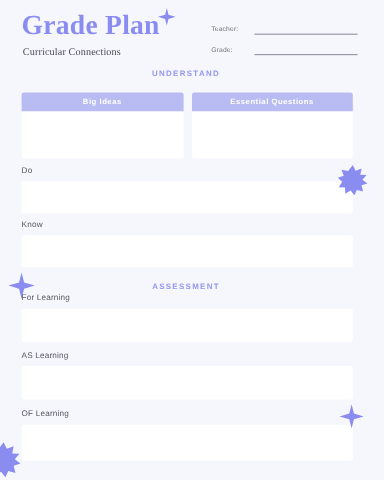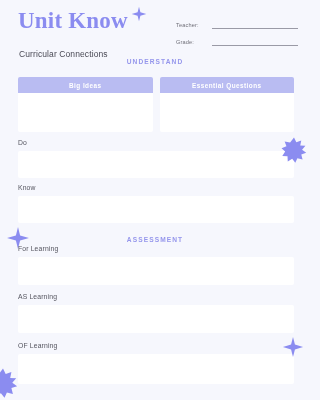--- a/index.html
+++ b/index.html
@@ -44,25 +44,25 @@
     font-family: "Liberation Serif", serif;
     font-weight: 700;
     font-size: 23px;
     line-height: 25px;
     color: #8b8cf0;
     letter-spacing: 0.2px;
     margin: 0;
     white-space: nowrap;
   }
   .subtitle {
-    font-family: Liberation Sans, sans-serif;
+    font-family: Liberation Serif, serif;
     font-size: 8.5px;
     line-height: 11px;
     color: #4a4a55;
-    margin: 16px 0 0 1px;
+    margin: 5px 0 0 1px;
     letter-spacing: 0.1px;
     white-space: nowrap;
   }
 
   .meta {
     position: absolute;
     right: 12px;
     top: 17px;
     width: 122px;
   }
@@ -157,21 +157,21 @@
   .h-assessment { top: 236px; }
 </style>
 </head>
 <body>
 
 <div class="page">
 
   <div class="header">
 
     <div class="title-block">
-      <div class="title">Unit Know</div>
+      <div class="title">Grade Plan</div>
       <div class="subtitle">Curricular Connections</div>
     </div>
 
     <span class="star" style="left:131px; top:6px;">
       <svg width="16" height="16" viewBox="0 0 24 24">
         <path d="M12 1 L14.1 9.4 L23 12 L14.1 14.6 L12 23 L9.9 14.6 L1 12 L9.9 9.4 Z" fill="#8b8cf0"></path>
       </svg>
     </span>
 
     <div class="meta">

